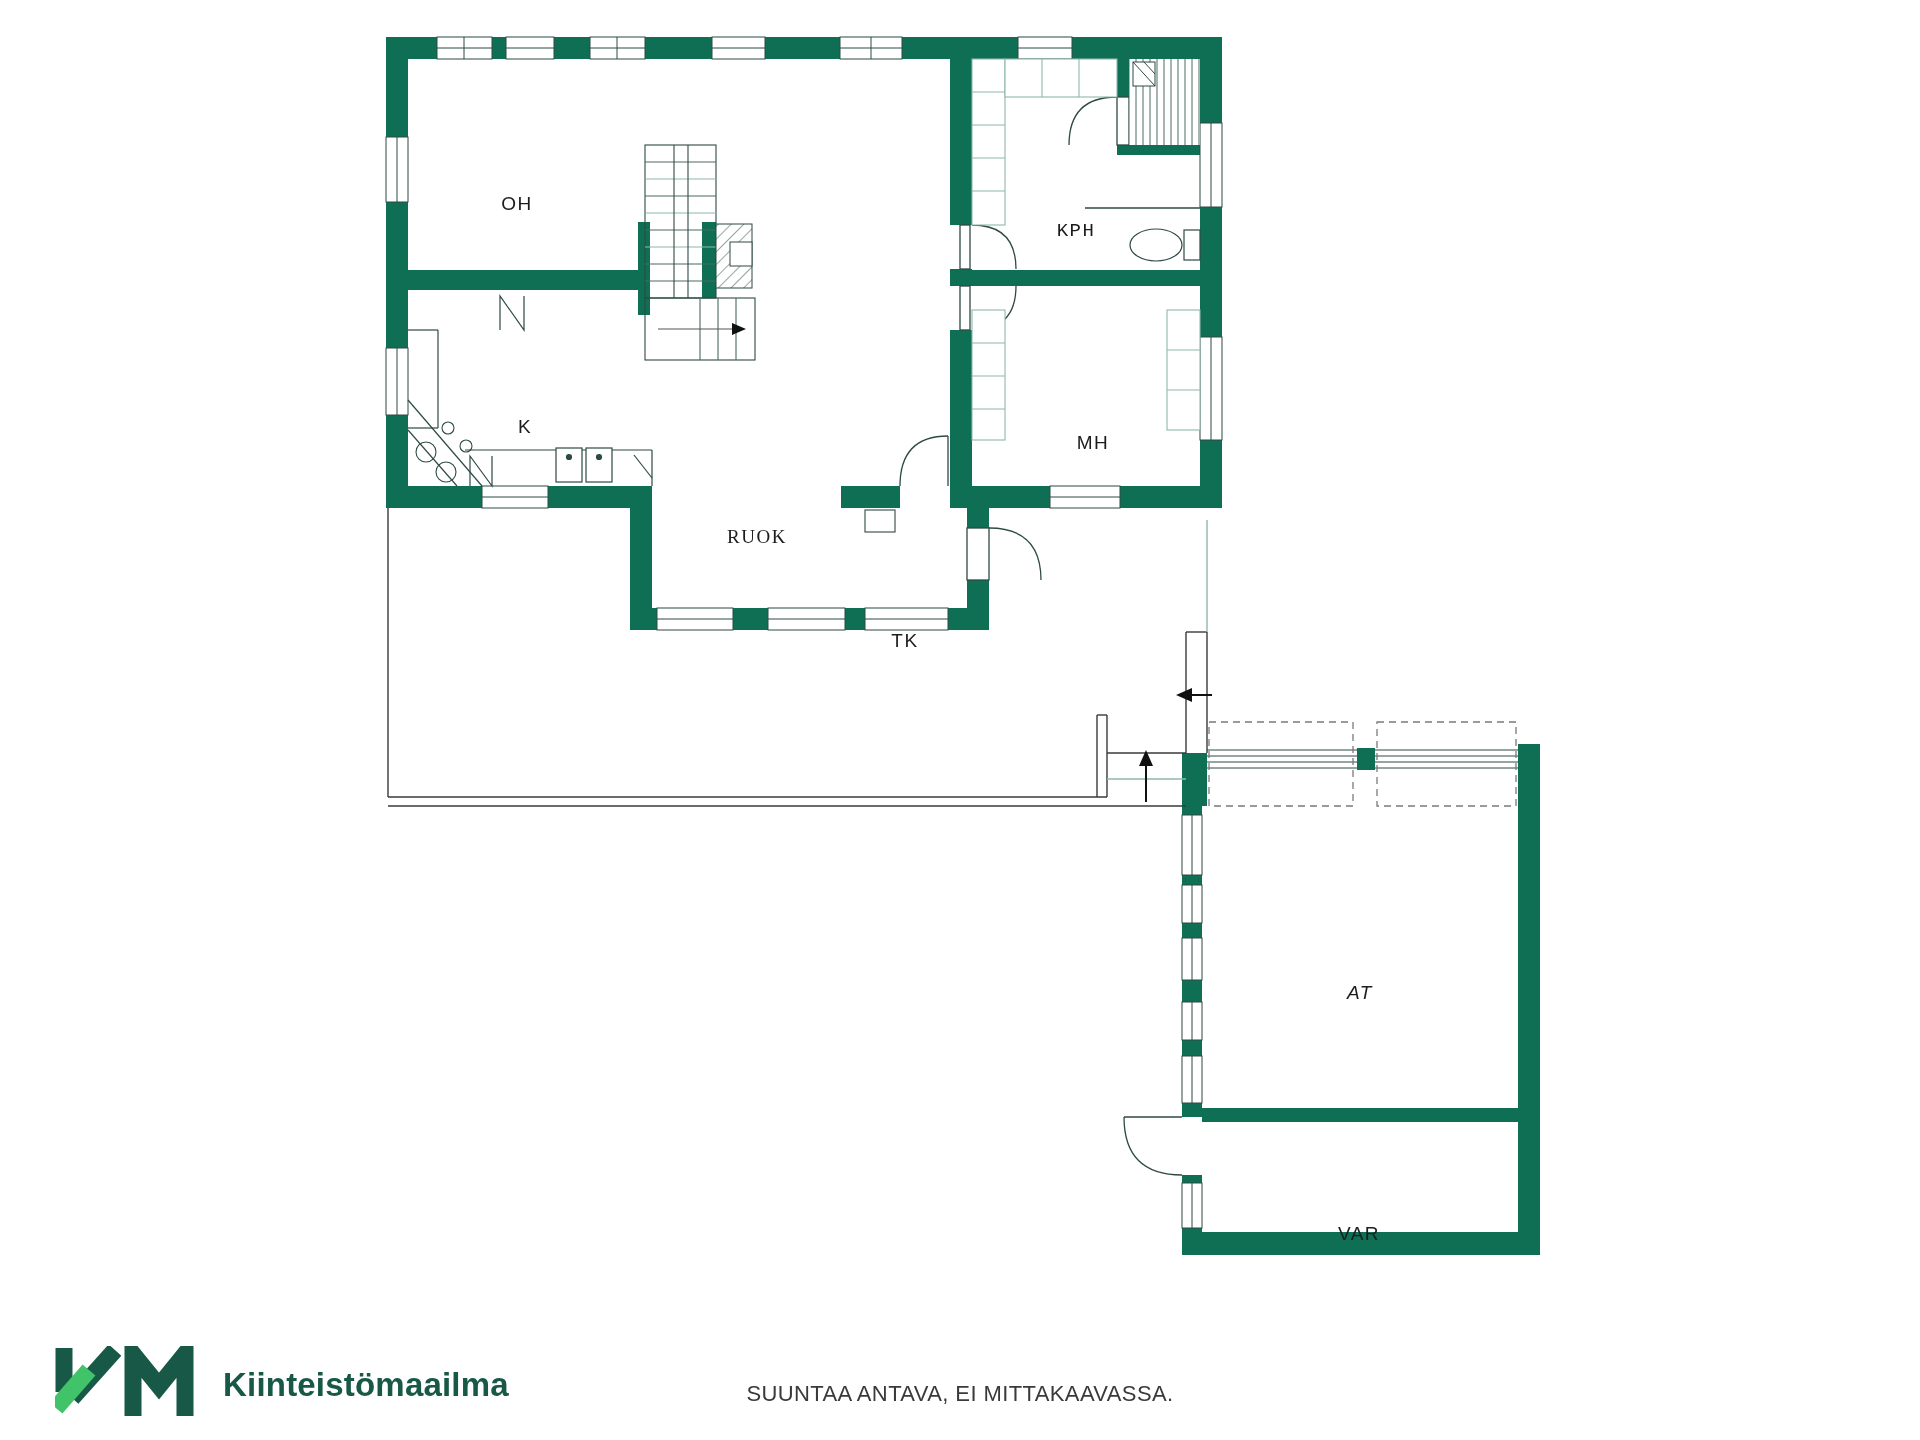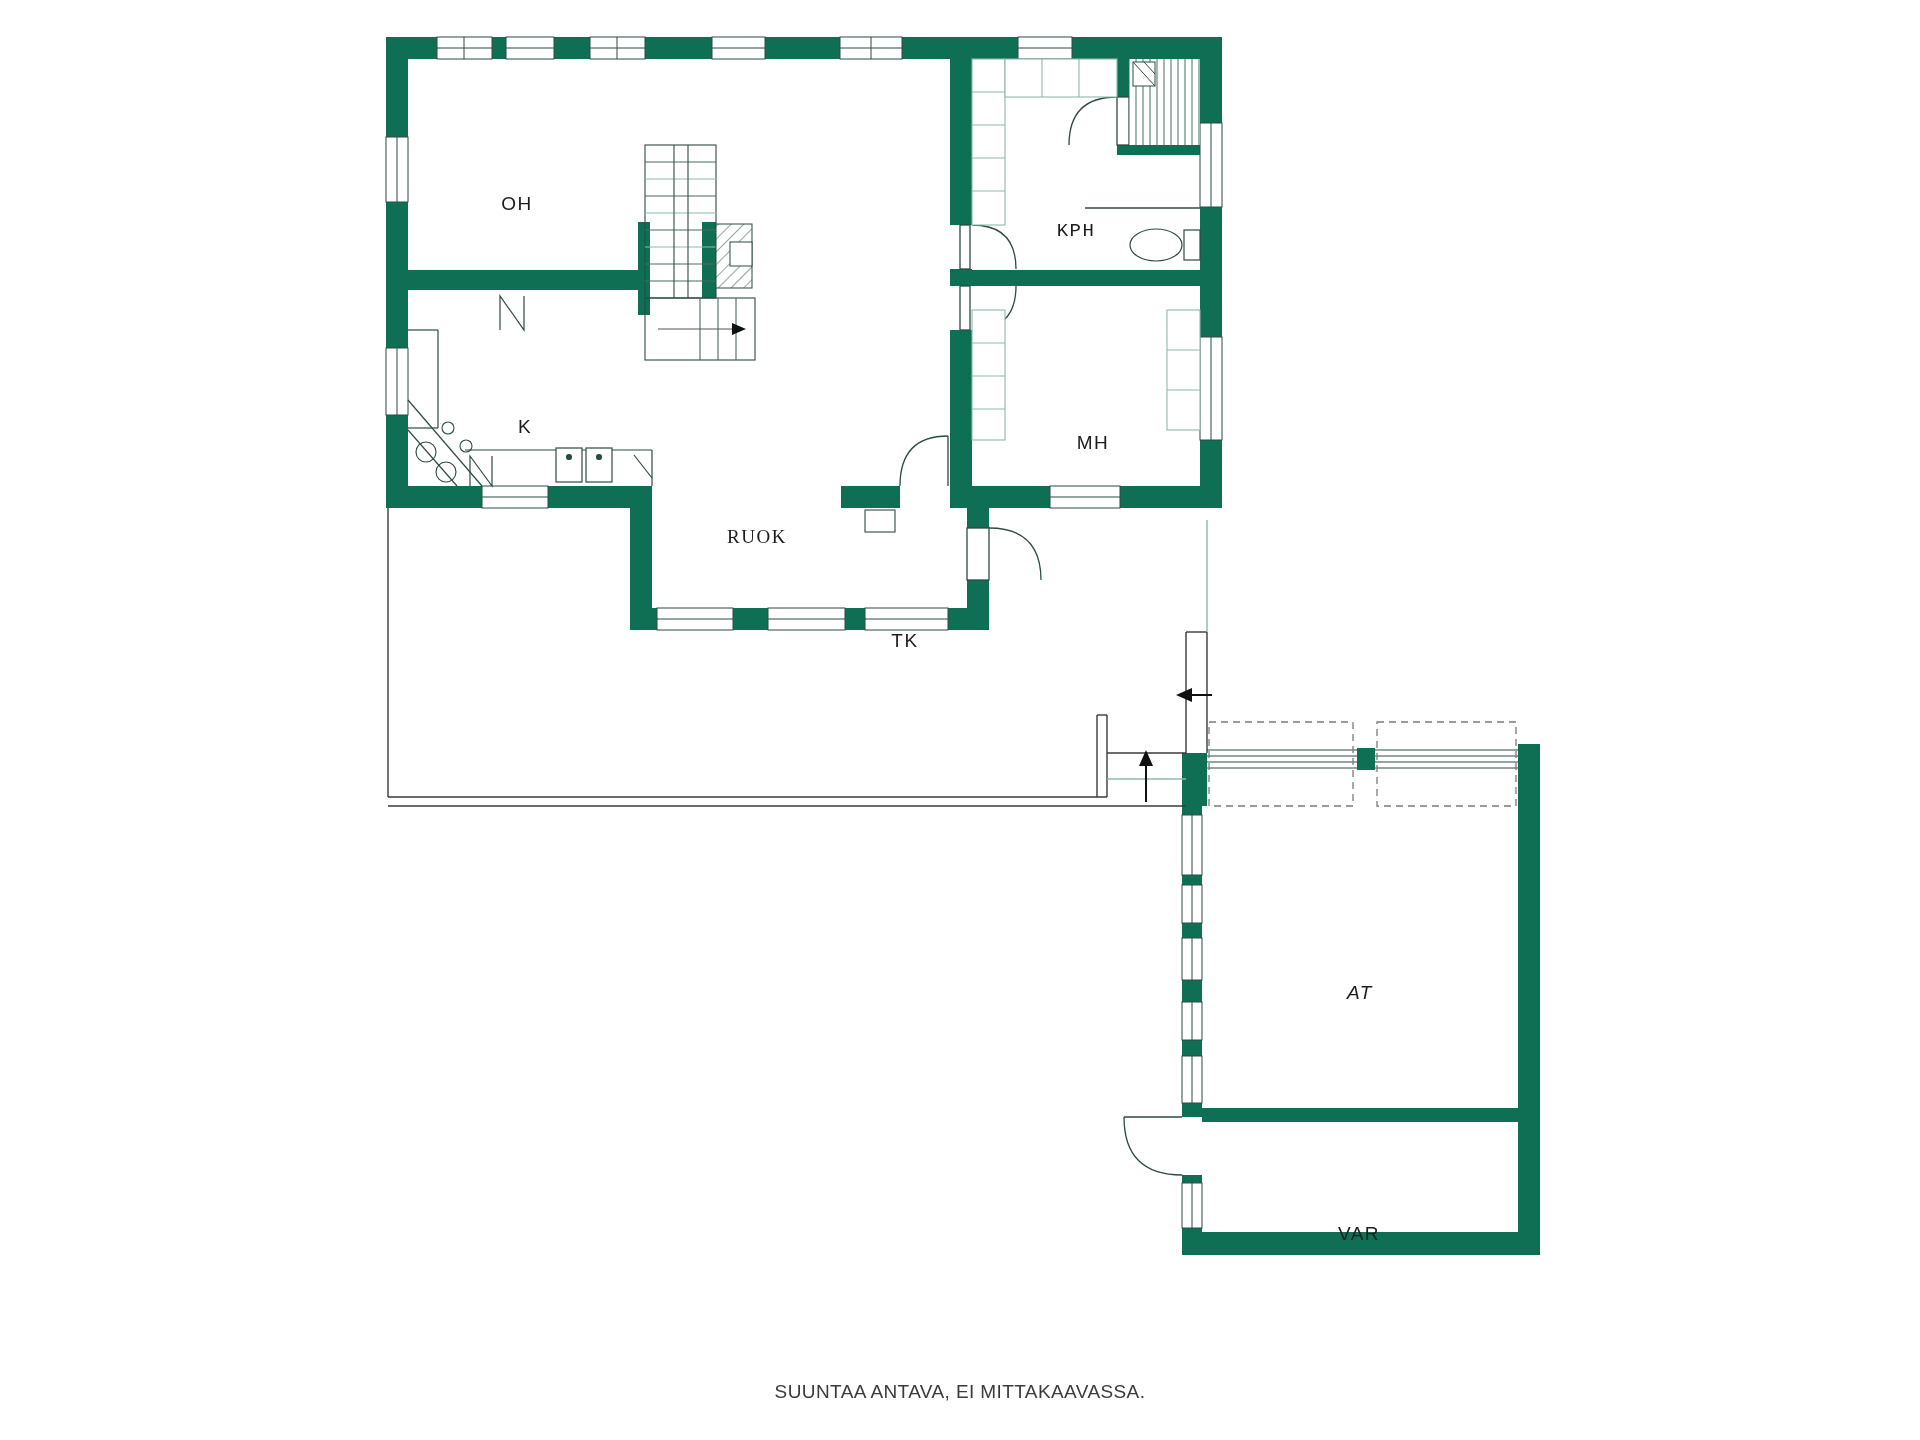--- a/index.html
+++ b/index.html
@@ -6,21 +6,21 @@
   .stage{position:relative;width:1920px;height:1440px;background:#ffffff;overflow:hidden;
          font-family:"Liberation Sans", sans-serif;}
   .plan-svg{position:absolute;left:0;top:0;}
   .room-label{position:absolute;transform:translate(-50%,-50%);
               font-size:19px;letter-spacing:1.5px;color:#1c1c1c;
               font-family:"Liberation Sans",sans-serif;white-space:nowrap;margin-top:44px;}
   .brand-row{position:absolute;left:55px;top:1346px;display:flex;align-items:center;}
   .brand-text{font-size:33px;font-weight:700;color:#185846;letter-spacing:0.2px;
               margin-left:28px;margin-top:6px;}
   .disclaimer{position:absolute;left:960px;top:1381px;transform:translateX(-50%);
-              font-size:19px;color:#3a3a3a;letter-spacing:0.4px;white-space:nowrap;}
+              font-size:22px;color:#3a3a3a;letter-spacing:0.4px;white-space:nowrap;}
 </style>
 </head>
 <body>
 
 <div class="stage">
 
 <svg class="plan-svg" width="1920" height="1440" viewBox="0 0 1920 1440">
   <defs>
     <pattern id="hatch" patternUnits="userSpaceOnUse" width="9" height="9" patternTransform="rotate(45)">
       <rect width="9" height="9" fill="#ffffff"></rect>
@@ -308,16 +308,25 @@
 
 <div class="room-label" style="left:517px; top:160px;">OH</div>
 <div class="room-label" style="left:1076px;top:187px;font-family:Liberation Mono, monospace;">KPH</div>
 <div class="room-label" style="left:525px; top:383px;">K</div>
 <div class="room-label" style="left:1093px;top:399px;">MH</div>
 <div class="room-label" style="left:757px; top:493px;font-family:Liberation Serif, serif;">RUOK</div>
 <div class="room-label" style="left:905px; top:597px;">TK</div>
 <div class="room-label" style="left:1360px;top:949px;font-style:italic;">AT</div>
 <div class="room-label" style="left:1359px;top:1190px;">VAR</div>
 
+<div class="brand-row">
+  <svg width="140" height="72" viewBox="0 0 140 72">
+    <line x1="9" y1="2" x2="9" y2="46" stroke="#185846" stroke-width="17"></line>
+    <line x1="60" y1="4" x2="17" y2="52" stroke="#185846" stroke-width="17"></line>
+    <line x1="34" y1="24" x2="1" y2="62" stroke="#41C36A" stroke-width="17"></line>
+    <path d="M 78 70 L 78 8 L 104 40 L 130 8 L 130 70" fill="none" stroke="#185846" stroke-width="17" stroke-linejoin="miter"></path>
+  </svg>
+  <div class="brand-text">Kiinteistömaailma</div>
+</div>
 
 <div class="disclaimer">SUUNTAA ANTAVA, EI MITTAKAAVASSA.</div>
 
 </div>
 
 </body></html>

